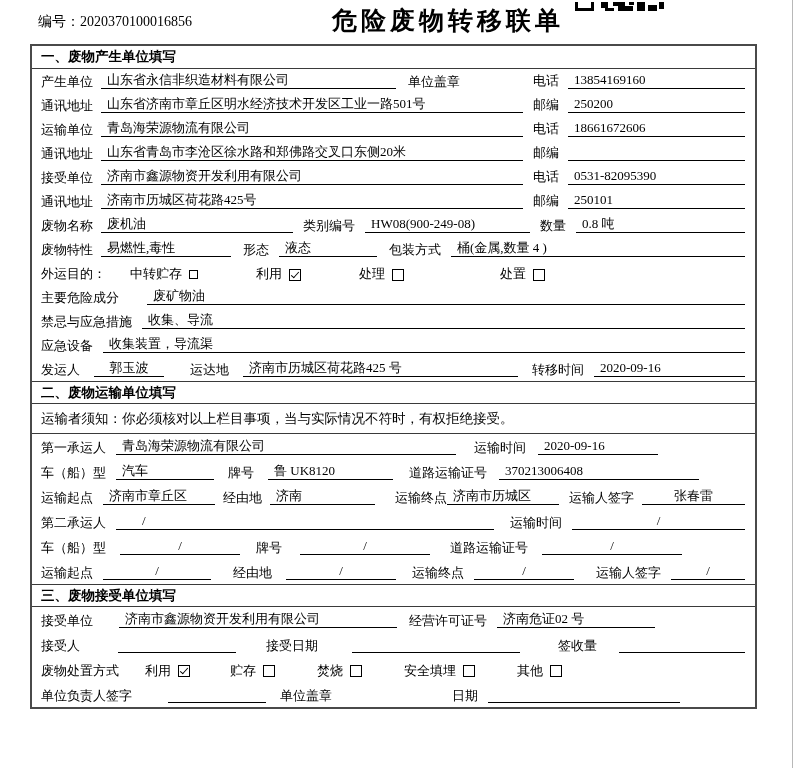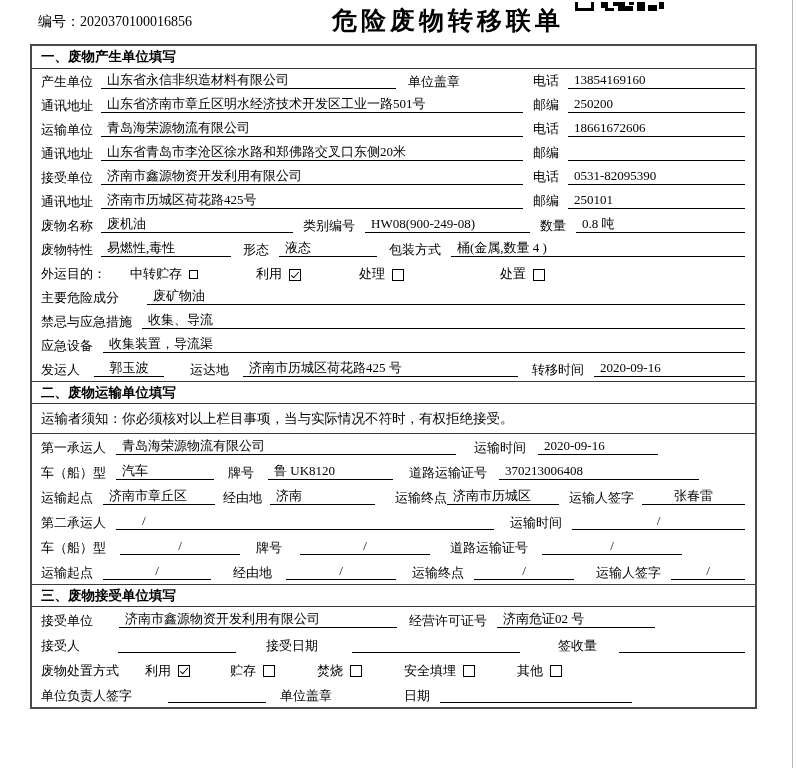--- a/index.html
+++ b/index.html
@@ -260,19 +260,19 @@
     <span class="lbl" style="margin-left:42px;">安全填埋</span>
     <span class="cb"></span>
     <span class="lbl" style="margin-left:42px;">其他</span>
     <span class="cb"></span>
   </div>
 
   <div class="row h25">
     <span class="lbl">单位负责人签字</span>
     <span class="u" style="width:98px;margin-left:36px;"></span>
     <span class="lbl" style="margin-left:14px;">单位盖章</span>
-    <span class="lbl" style="margin-left:72px;">日期</span>
+    <span class="lbl" style="margin-left:120px;">日期</span>
     <span class="u" style="width:192px;margin-left:10px;"></span>
   </div>
 
 </div>
 
 <div class="print-line"><span>打印时间：</span><span>2020-09-16 10:49:51</span></div>
 
 </body></html>

